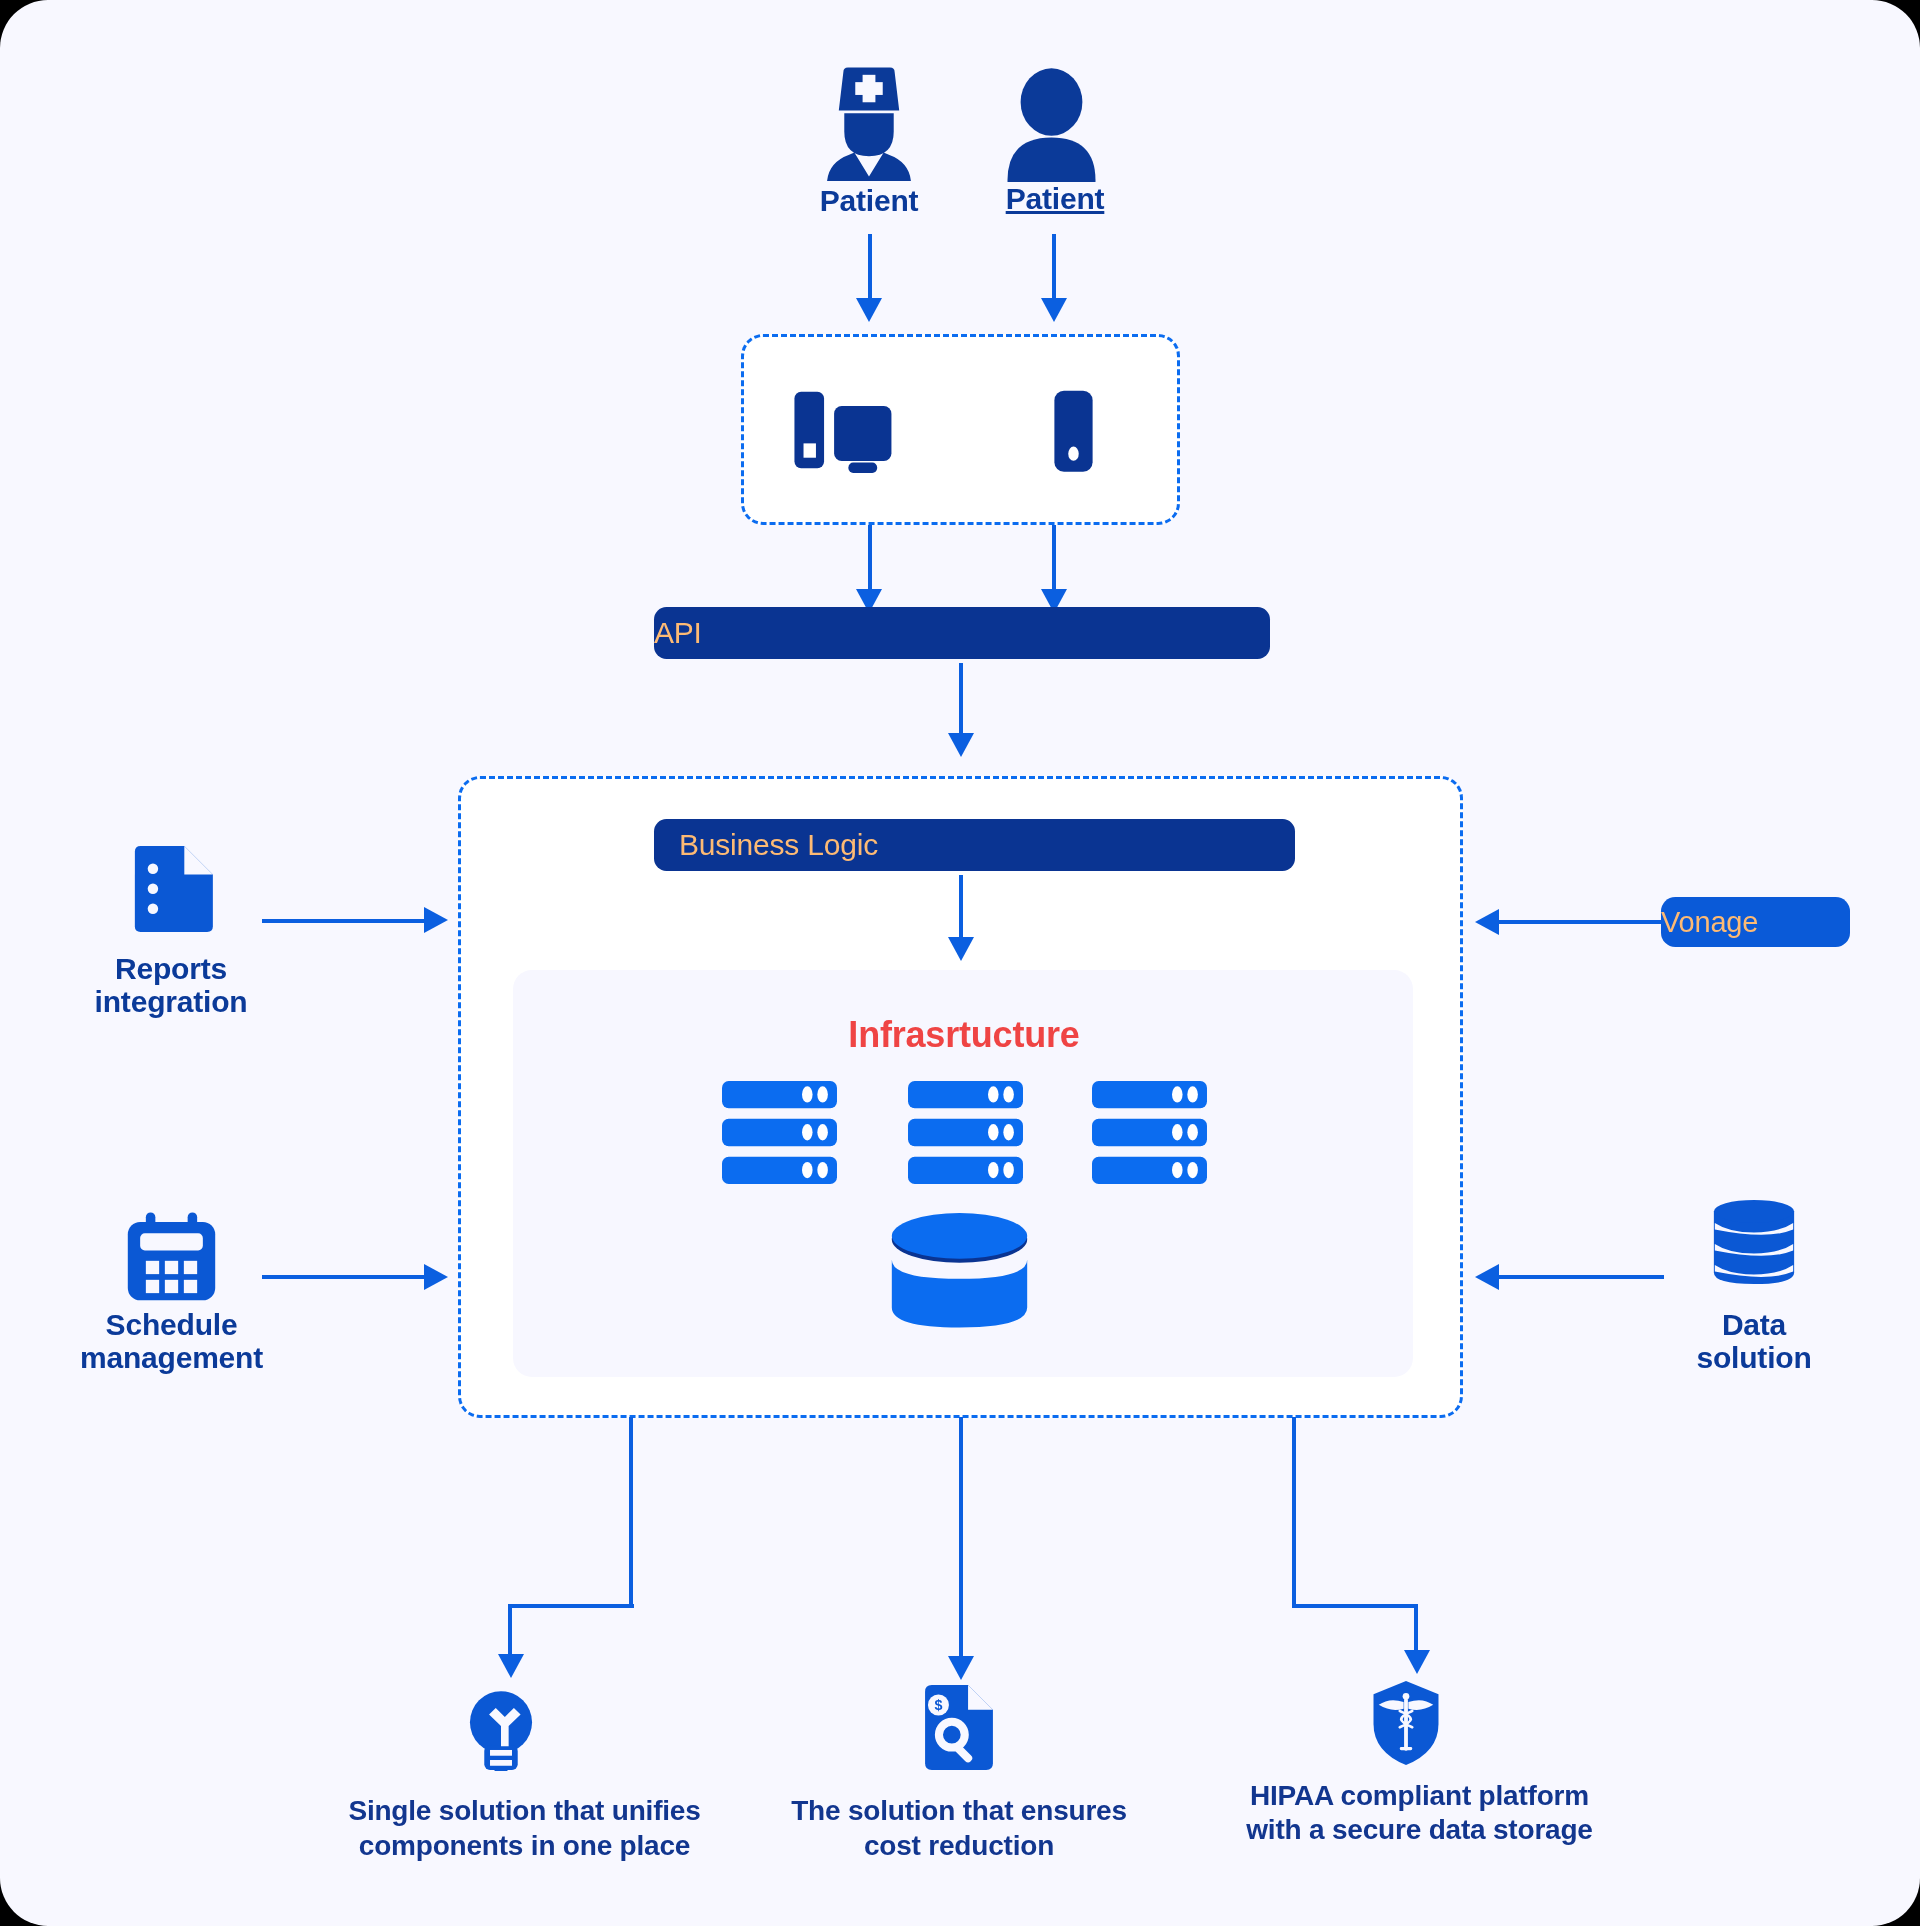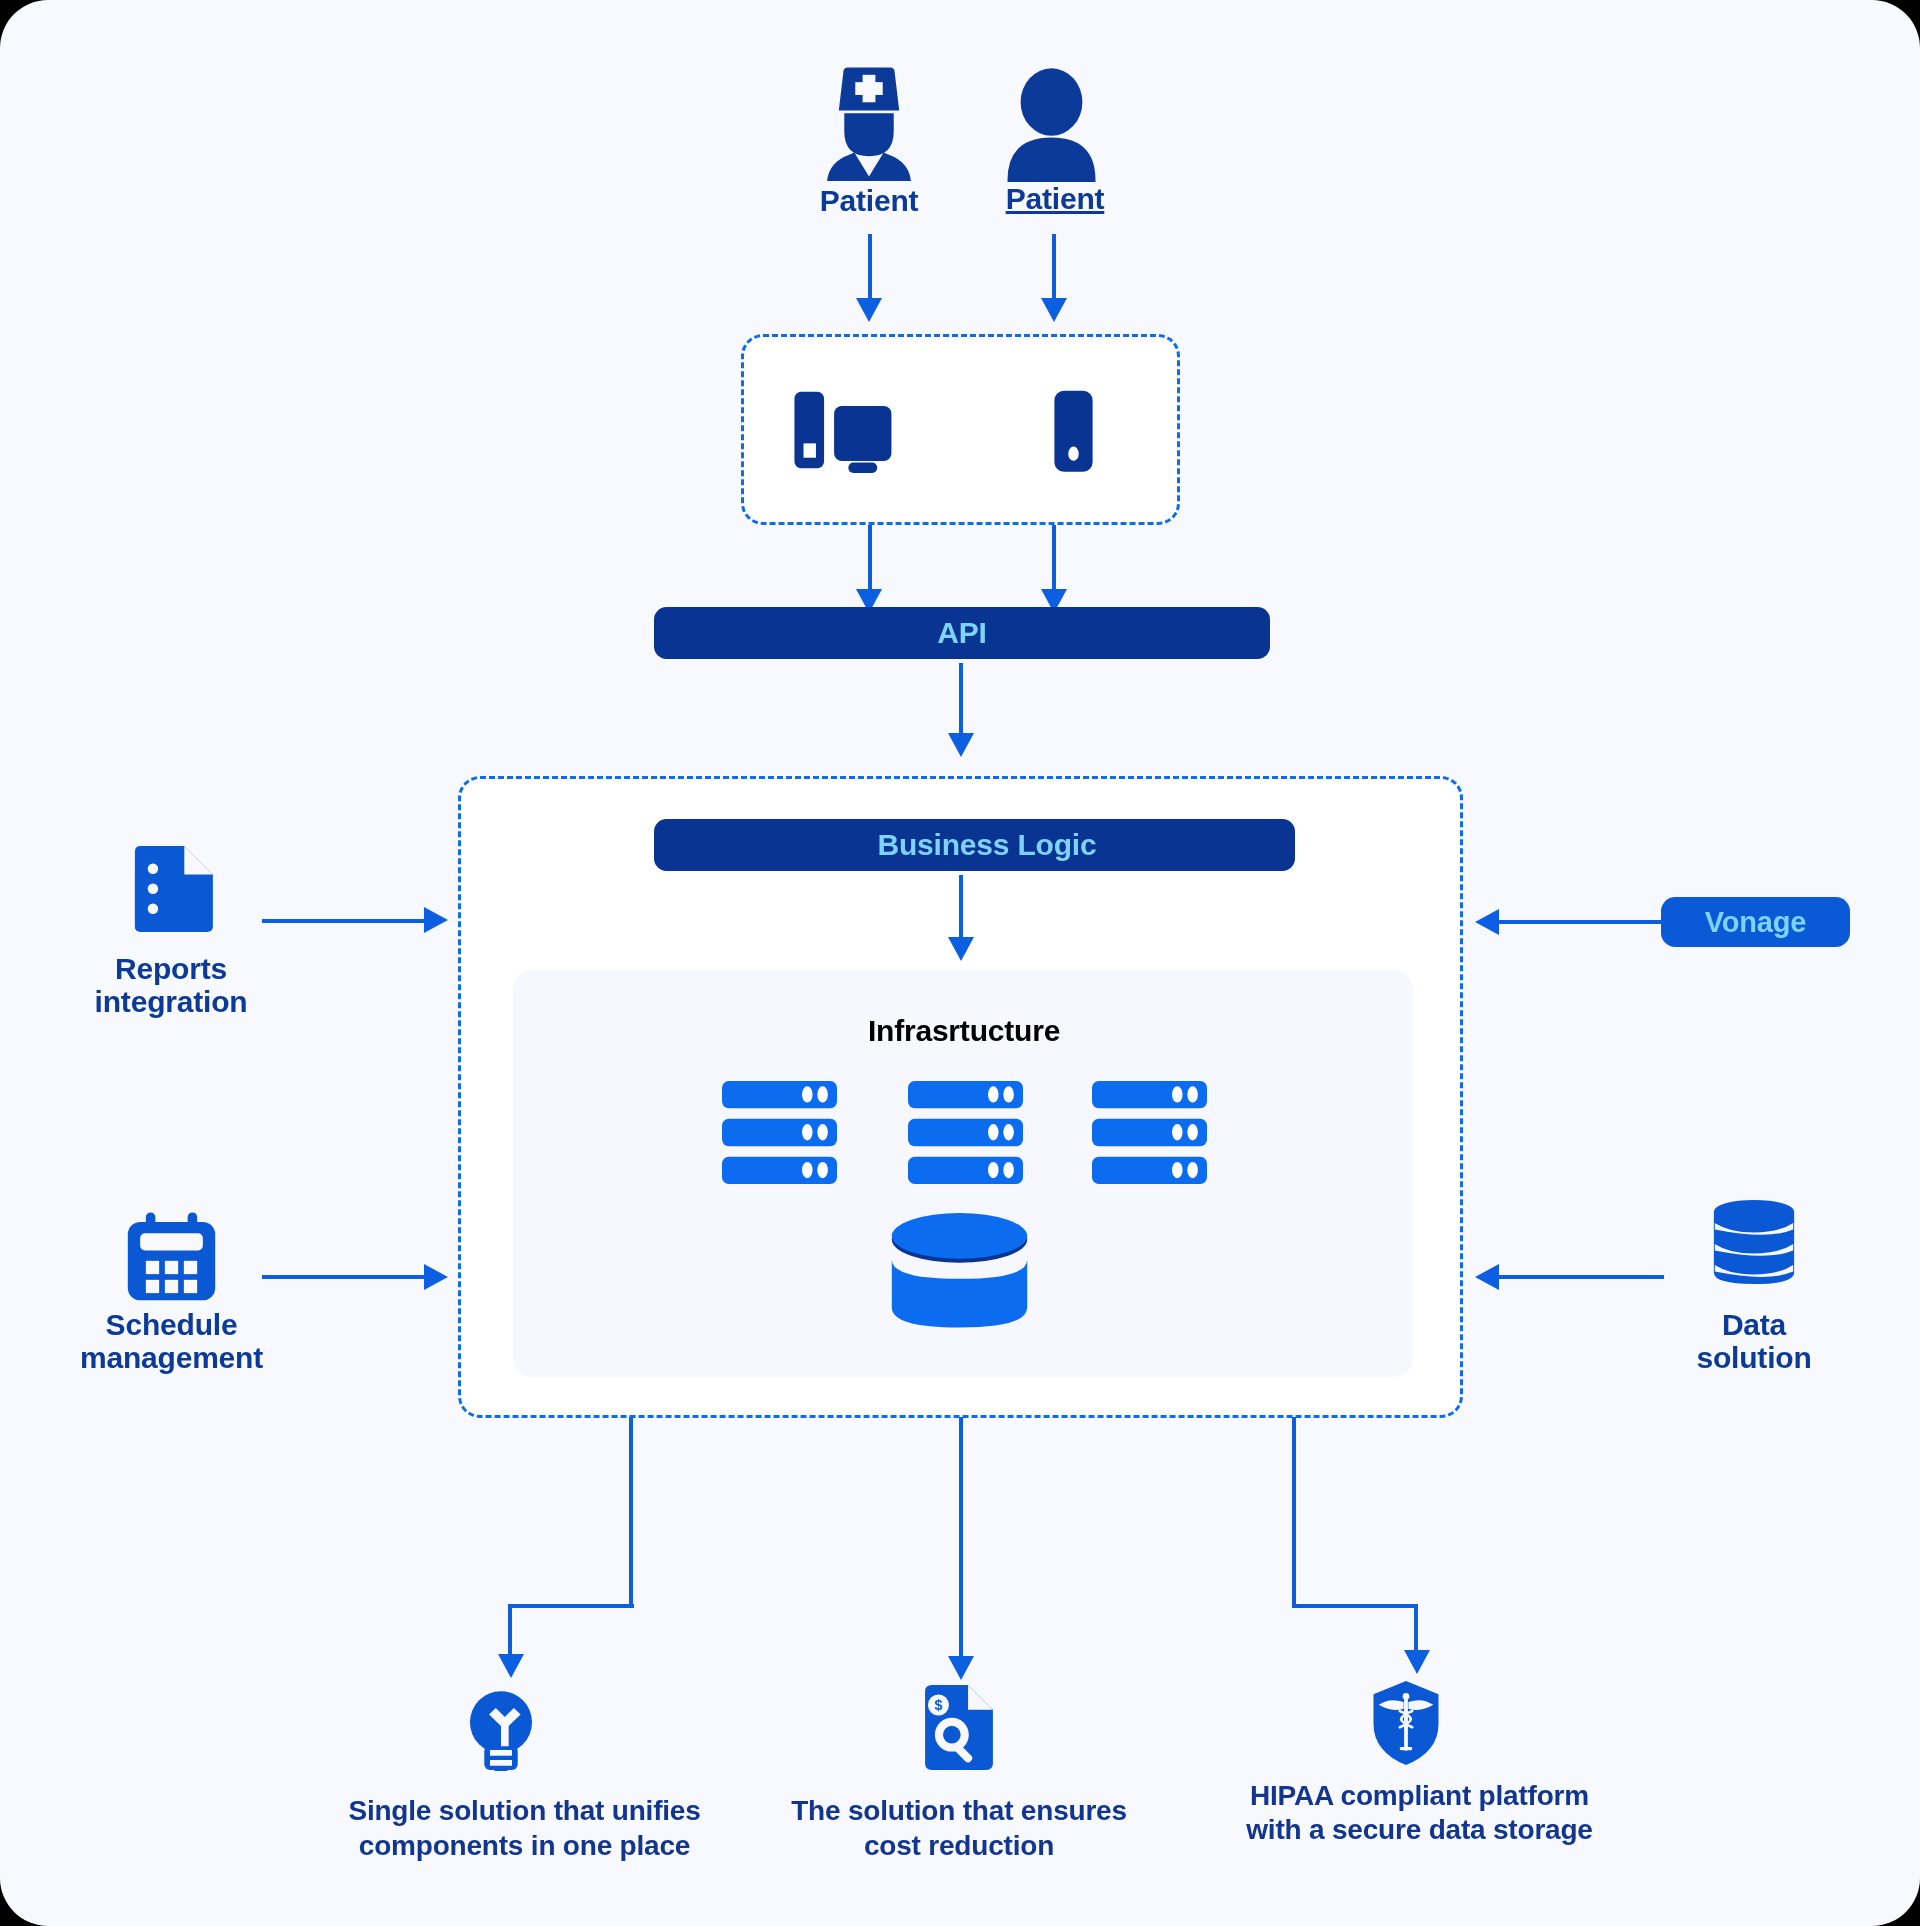--- a/index.html
+++ b/index.html
@@ -18,30 +18,30 @@
     position:absolute;
     color:#0b3a99;
     font-weight:bold;
     text-align:center;
     line-height:1.16;
     letter-spacing:-0.2px;
   }
   .lbl-actor{font-size:30px;}
   .lbl-side{font-size:30px;}
   .lbl-out{font-size:28px;color:#12368f;}
-  .lbl-infra{font-size:30px;color:#000000;}
+  .lbl-infra{font-size:36px;color:#ef4444;}
 
   
   .pill{
     position:absolute;
     background:#0a3492;
     border-radius:12.4px;
-    color:#7dd3fc;
-    font-weight:bold;
-    display:flex;align-items:center;justify-content:center;
+    color:#fdba74;
+    font-weight:normal;
+    display:flex;align-items:center;justify-content:flex-start;
     font-size:30px;
     letter-spacing:-0.2px;
   }
   .pill-vonage{
     background:#0a5ad8;
     border-radius:14.3px;
     font-size:29px;
   }
 
   

